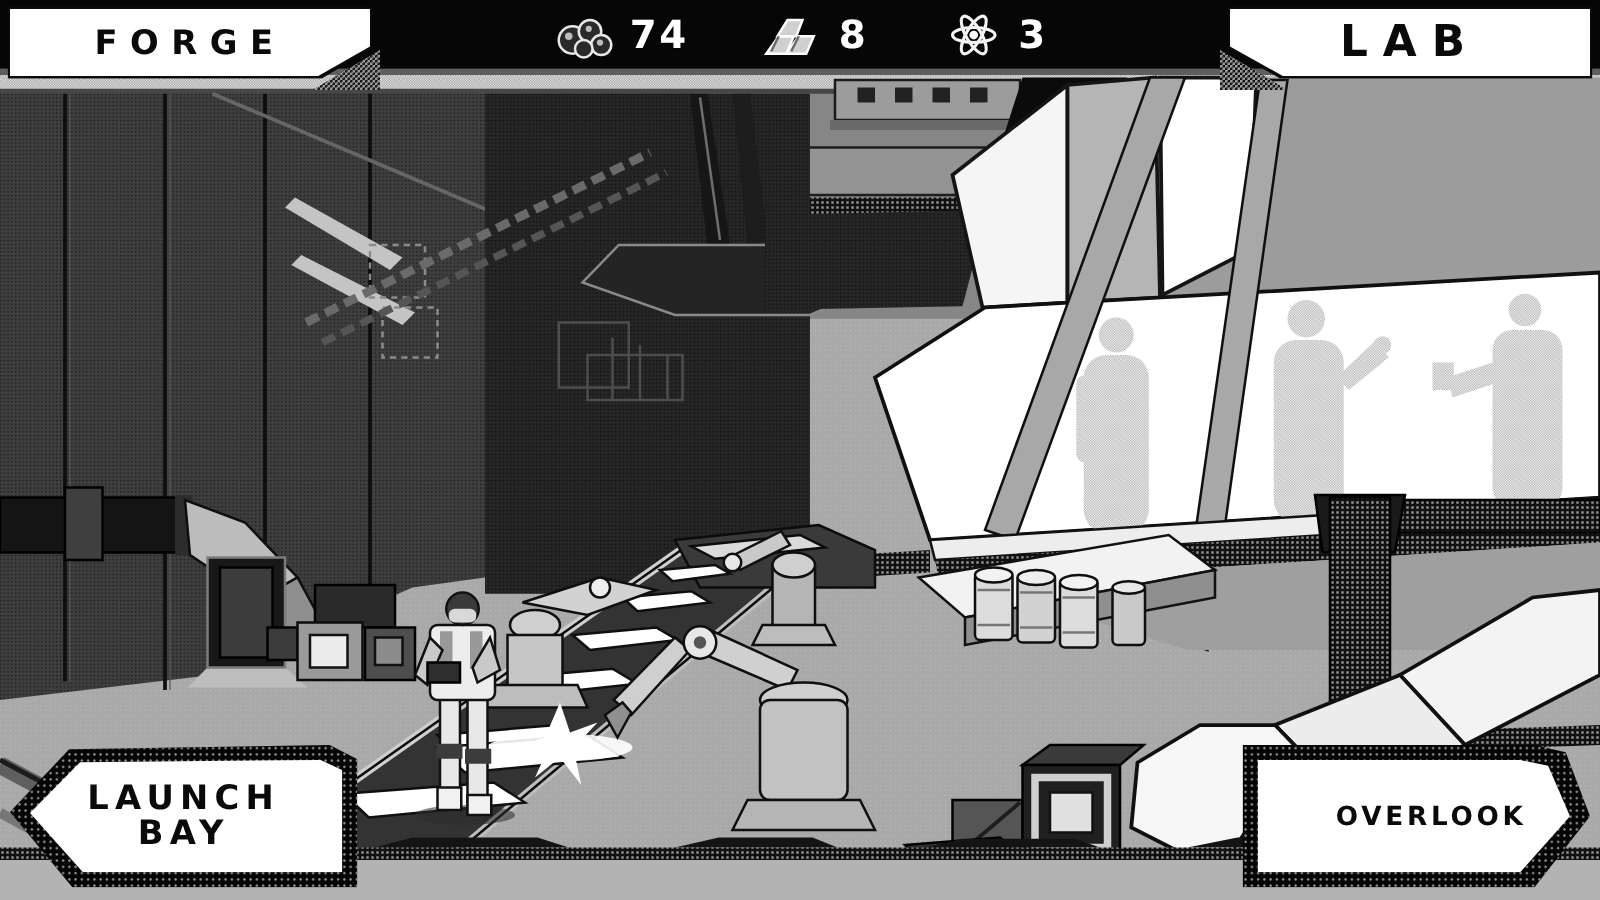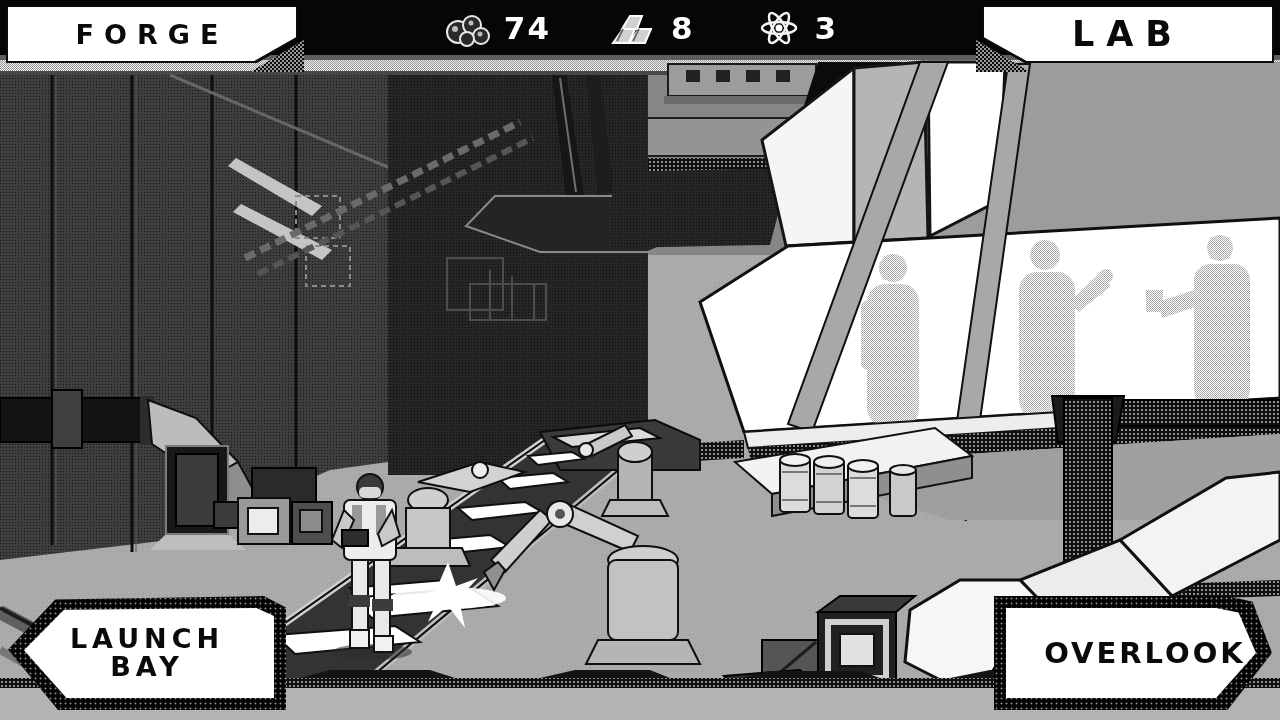--- a/index.html
+++ b/index.html
@@ -49,21 +49,21 @@
   .btn-launch{left:8px;top:596px;width:278px;height:114px;
               clip-path:polygon(0 47%,17% 3%,92% 0,100% 10%,100% 100%,18% 100%);}
   .btn-launch .face{position:absolute;left:16px;top:12px;right:12px;bottom:12px;background:#ffffff;
               clip-path:polygon(0 47%,16% 2%,93% 0,100% 9%,100% 100%,17% 100%);}
   .btn-launch .label{font-size:27px;letter-spacing:5px;line-height:1.05;}
 
   .btn-overlook{left:994px;top:596px;width:278px;height:114px;
               clip-path:polygon(0 0,84% 0,93% 5%,100% 50%,84% 100%,0 100%);}
   .btn-overlook .face{position:absolute;left:12px;top:12px;right:16px;bottom:12px;background:#ffffff;
               clip-path:polygon(0 0,84% 0,93% 5%,100% 50%,84% 100%,0 100%);}
-  .btn-overlook .label{font-size:29px;letter-spacing:3px;padding-left:24px;}
+  .btn-overlook .label{font-size:21px;letter-spacing:3px;padding-left:24px;}
 </style>
 </head>
 <body>
 
 <div class="stage">
 
 <svg class="scene" width="1280" height="720" viewBox="0 0 1280 720">
   <defs>
     <pattern id="chk" width="2" height="2" patternUnits="userSpaceOnUse">
       <rect width="2" height="2" fill="#ffffff"></rect>

